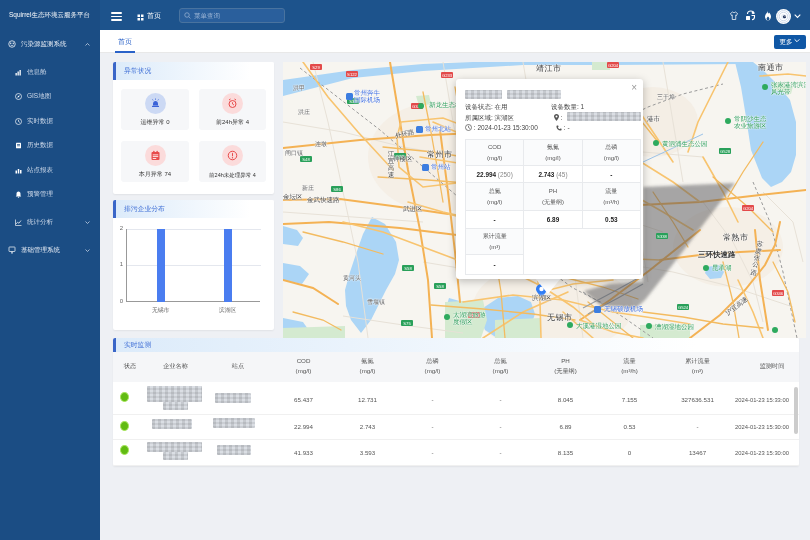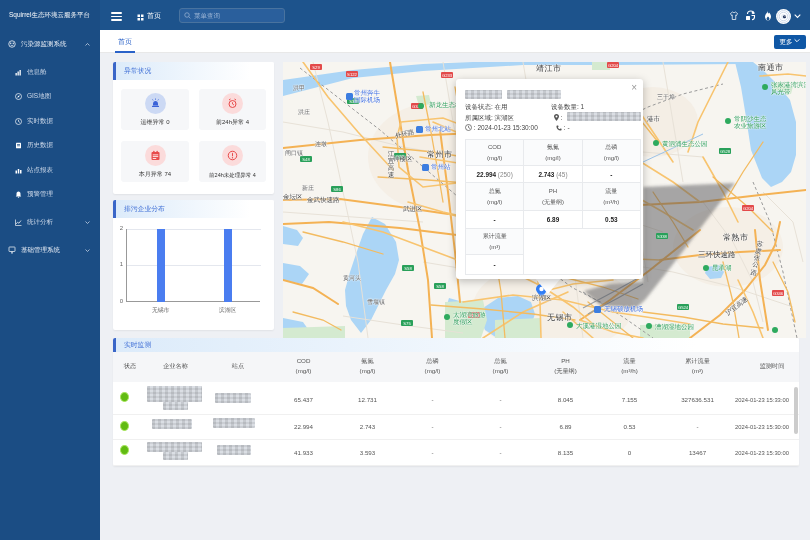--- a/index.html
+++ b/index.html
@@ -259,21 +259,21 @@
     <div class="maplbl" style="left:374px;top:31px;font-size:6px;">三干埠</div>
     <div class="maplbl" style="left:10px;top:22px;font-size:6px;color:#666;">洪甲</div>
     <div class="maplbl" style="left:15px;top:46px;font-size:6px;color:#666;">洪庄</div>
     <div class="maplbl" style="left:2px;top:87px;font-size:6px;color:#666;">闸口镇</div>
     <div class="maplbl" style="left:32px;top:78px;font-size:6px;color:#666;">连墩</div>
     <div class="maplbl" style="left:19px;top:122px;font-size:6px;color:#666;">新庄</div>
     <div class="maplbl" style="left:60px;top:212px;font-size:6px;color:#666;">黄河头</div>
     <div class="maplbl" style="left:84px;top:236px;font-size:6px;color:#666;">雪堰镇</div>
     <div class="maplbl" style="left:112px;top:68px;transform:rotate(-14deg);">外环路</div>
     <div class="maplbl" style="left:24px;top:134px;">金武快速路</div>
-    <div class="maplbl" style="left:415px;top:188px;font-size:7.5px;color:#333;font-weight:normal;">三环快速路</div>
+    <div class="maplbl" style="left:415px;top:188px;font-size:7.5px;color:#333;font-weight:bold;">三环快速路</div>
     <div class="maplbl" style="left:441px;top:240px;transform:rotate(-38deg);">沪宜高速</div>
     <div class="maplbl" style="left:104px;top:88px;line-height:1.1;text-align:center;width:8px;">江<br>宜<br>高<br>速</div>
     <div class="maplbl" style="left:470px;top:178px;line-height:1.1;text-align:center;width:8px;transform:rotate(12deg);">苏<br>虞<br>张<br>公<br>路</div>
     <div class="maplbl greenlbl" style="left:146px;top:39px;">新龙生态林</div>
     <div class="maplbl greenlbl" style="left:293px;top:260px;">大溪港湿地公园</div>
     <div class="maplbl greenlbl" style="left:170px;top:249px;line-height:1.15;">太湖湾旅游<br>度假区</div>
     <div class="maplbl greenlbl" style="left:372px;top:261px;">漕湖湿地公园</div>
     <div class="maplbl greenlbl" style="left:379px;top:78px;">黄泗浦生态公园</div>
     <div class="maplbl greenlbl" style="left:451px;top:53px;line-height:1.15;">常阴沙生态<br>农业旅游区</div>
     <div class="maplbl greenlbl" style="left:488px;top:19px;line-height:1.15;">张家港湾滨江<br>风光带</div>

